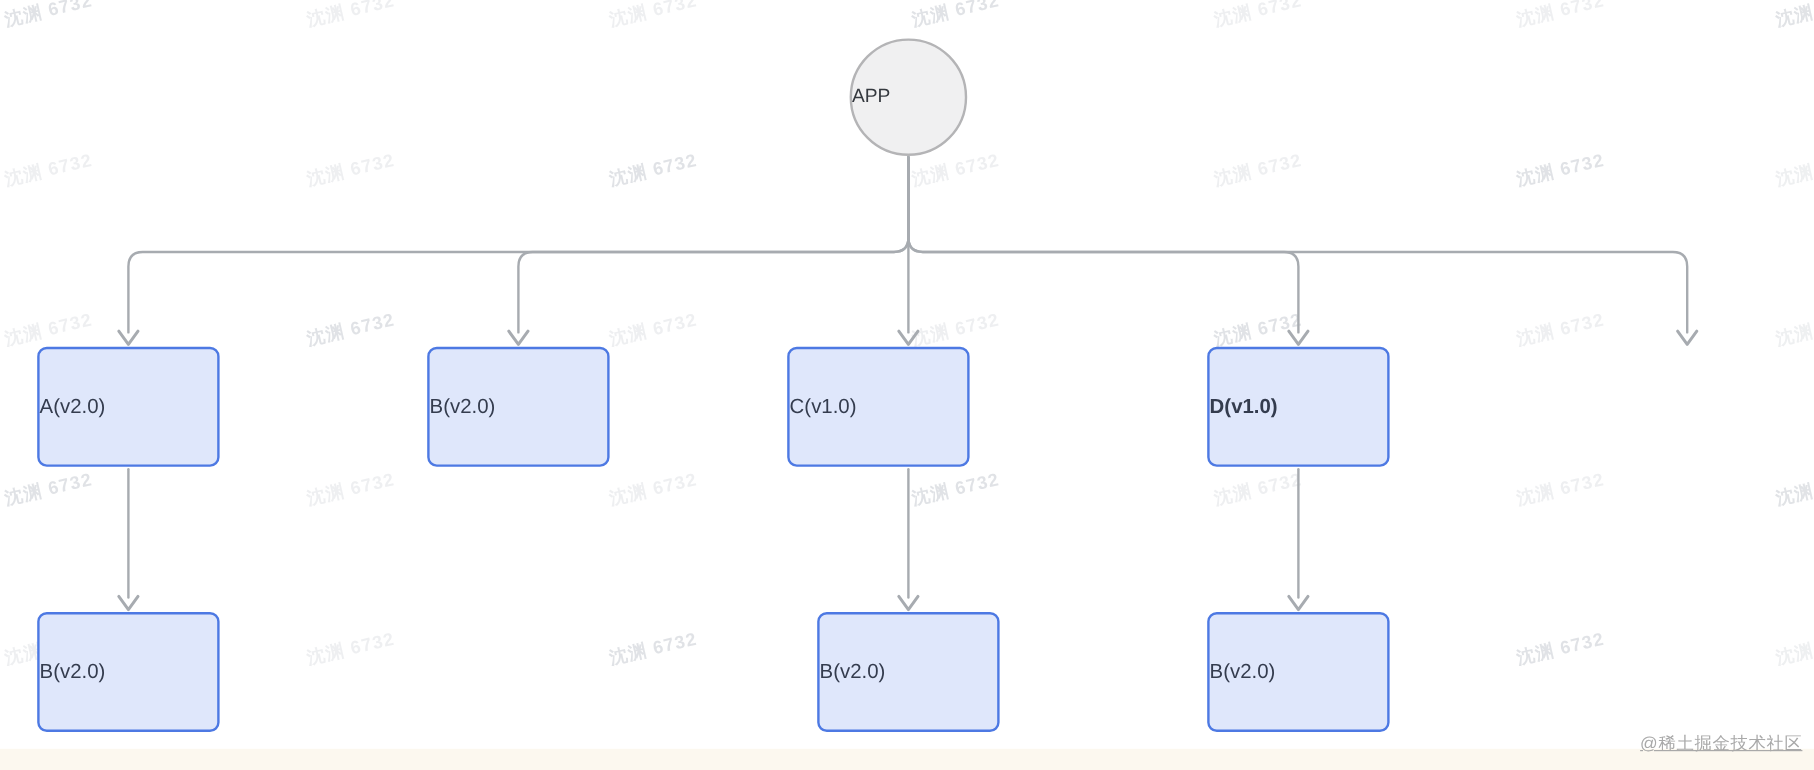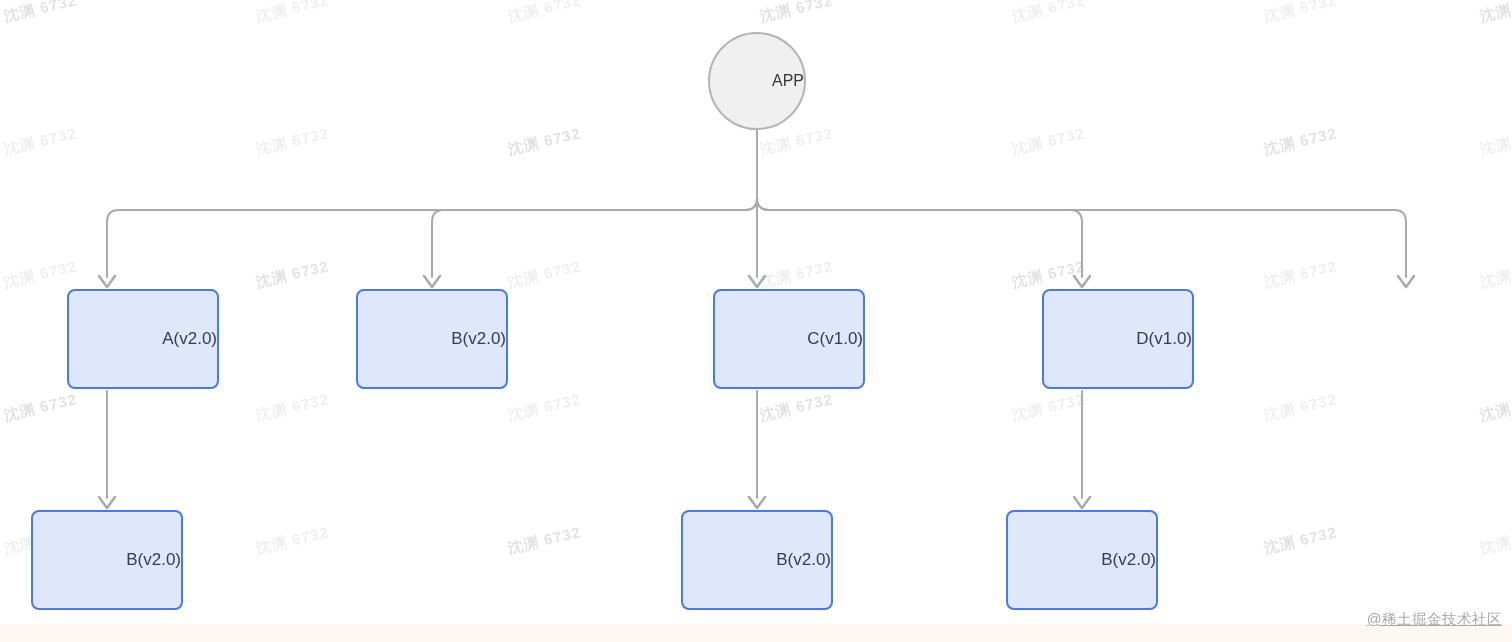--- a/index.html
+++ b/index.html
@@ -20,34 +20,34 @@
   
   .wm-layer{position:absolute;inset:0;pointer-events:none;z-index:1;}
   .wm{position:absolute;font-size:15px;letter-spacing:1px;white-space:nowrap;
       color:var(--watermark);transform:rotate(-13deg);transform-origin:left top;
       font-weight:700;}
 
   
   svg.edges{position:absolute;left:0;top:0;z-index:2;}
 
   
-  .node{position:absolute;z-index:3;display:flex;align-items:center;justify-content:flex-end;
+  .node{position:absolute;z-index:3;display:flex;align-items:center;justify-content:flex-start;
         font-size:17px;color:var(--node-text);}
   .node.box{width:152px;height:100px;background:var(--node-fill);
             border:2px solid var(--node-border);border-radius:8px;}
   .node.circle{width:98px;height:98px;background:var(--root-fill);
                border:2px solid var(--root-border);border-radius:50%;
                font-size:16px;color:#35393f;}
 
   
   .pos-root{left:708px;top:32px;}
-  .pos-a {left:31px;  top:289px;margin-left:36px;}
+  .pos-a {left:31px;  top:289px;}
   .pos-b {left:356px; top:289px;}
-  .pos-c {left:713px; top:289px;}
-  .pos-d {left:1042px;top:289px;}
+  .pos-c {left:656px; top:289px;}
+  .pos-d {left:1006px;top:289px;font-weight:bold;}
   .pos-e {left:1330px;top:289px;}
   .pos-a2{left:31px;  top:510px;}
   .pos-c2{left:681px; top:510px;}
   .pos-d2{left:1006px;top:510px;}
 
   .bottom-band{position:absolute;left:0;bottom:0;width:100%;height:18px;
                background:#fbf6ea;opacity:.75;z-index:0;}
   .credit{position:absolute;right:10px;bottom:13px;font-size:14.5px;
           color:var(--credit);z-index:4;letter-spacing:.5px;text-decoration:underline;}
 </style>

